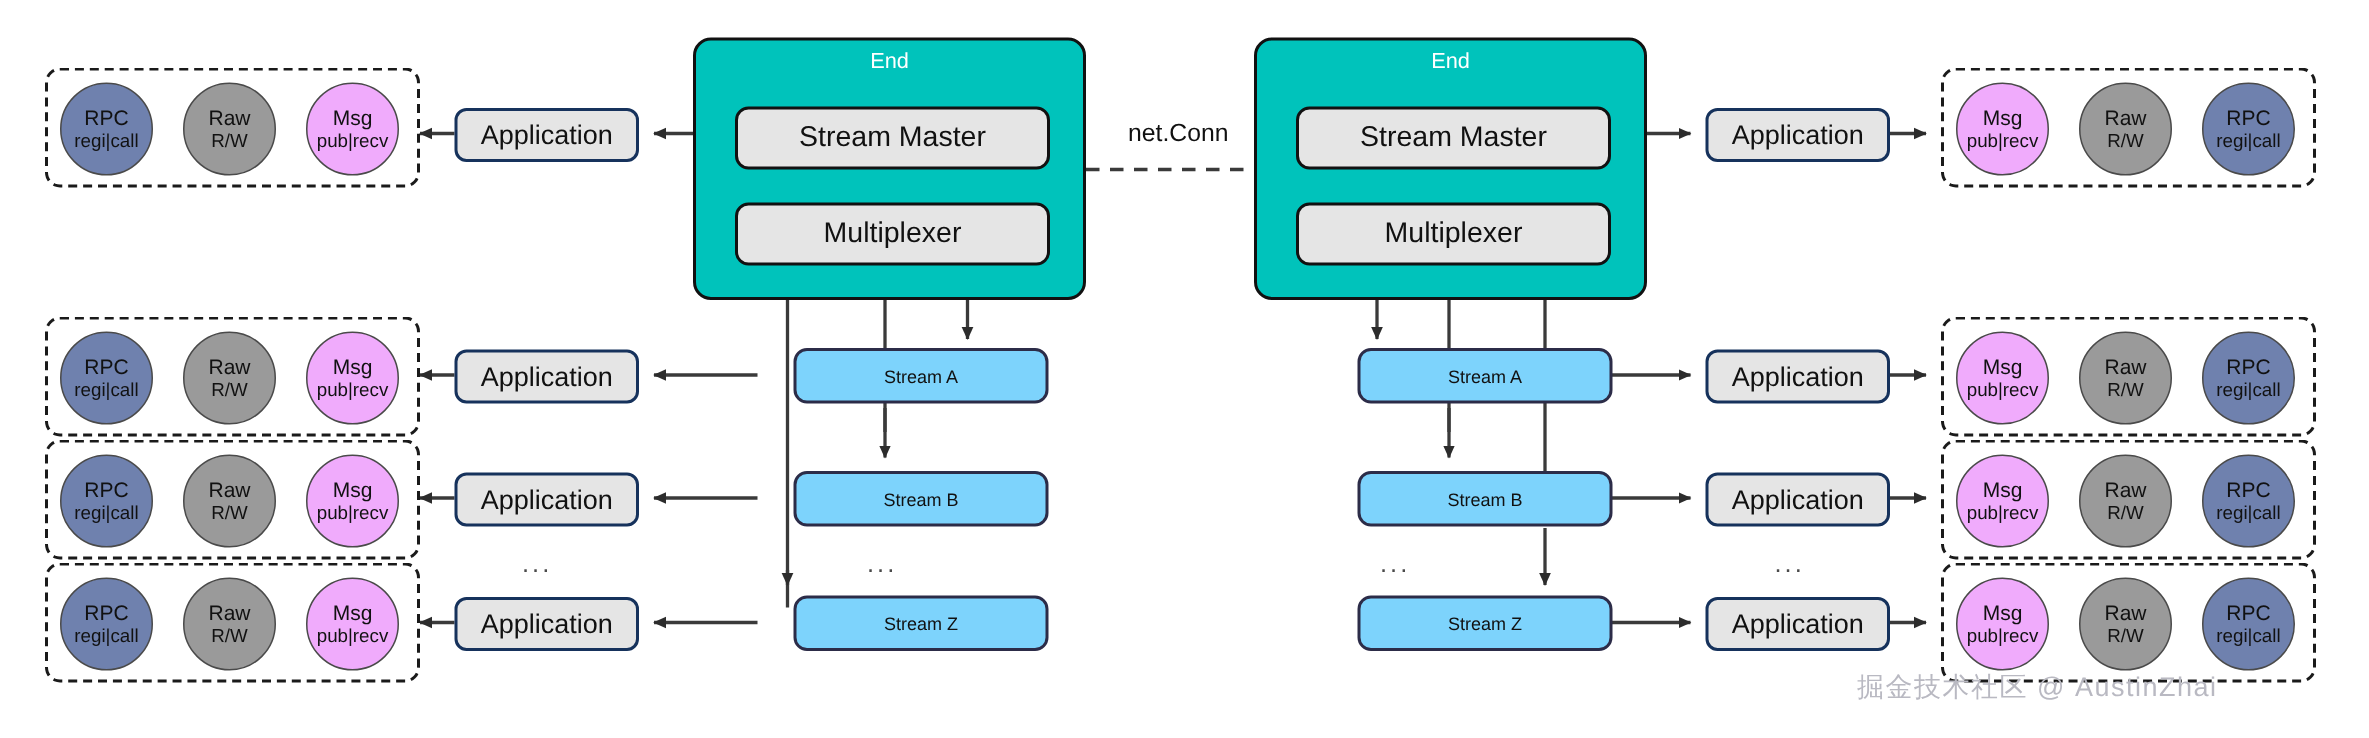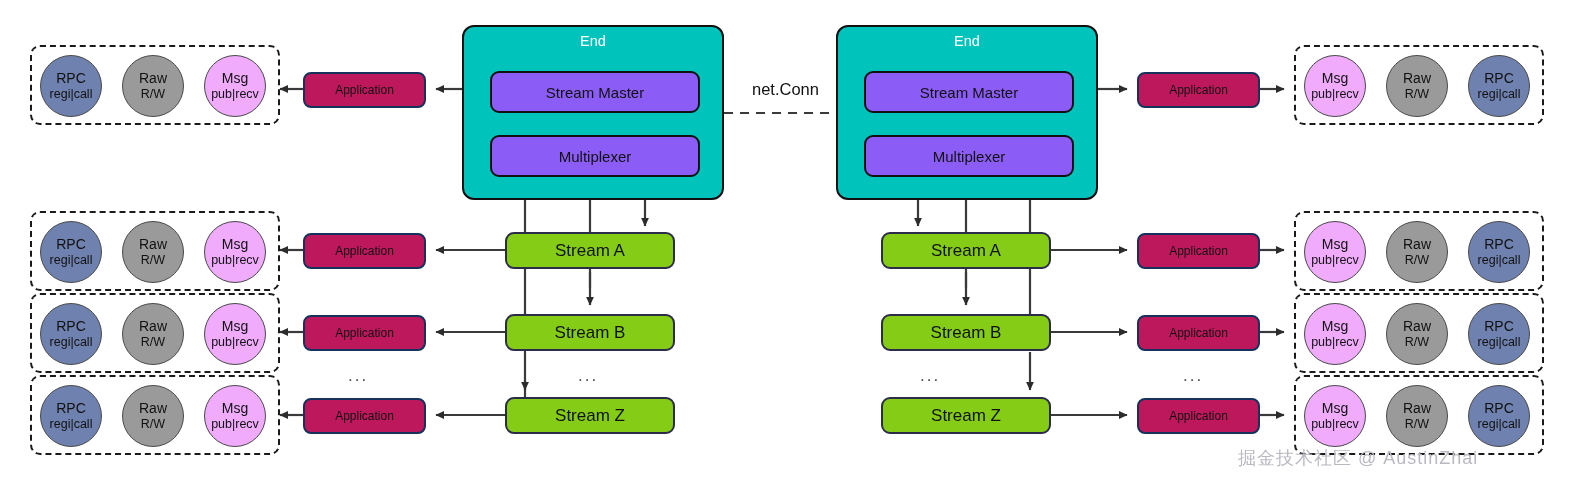--- a/index.html
+++ b/index.html
@@ -69,43 +69,44 @@
     position: absolute;
     top: 6px;
     left: 0;
     right: 0;
     text-align: center;
     color: #ffffff;
     font-size: 14.5px;
   }
   .inner-box {
     position: absolute;
-    background: #8b5cf6;
+    background: #e5e5e5;
     border: 2px solid #111111;
     border-radius: 9px;
     box-sizing: border-box;
     display: flex;
     align-items: center;
     justify-content: center;
-    font-size: 15px;
+    font-size: 19px;
     color: #111111;
   }
   .app-box {
-    background: #be185d;
+    background: #e5e5e5;
     border: 2.5px solid #16325c;
     border-radius: 8px;
-    font-size: 12px;
+    font-size: 18px;
     color: #111111;
   }
   .stream-box {
-    background: #84cc16;
+    background: #7dd3fc;
     border: 2.5px solid #2c2c48;
     border-radius: 9px;
-    font-size: 17px;
-    color: #111111;
+    font-size: 12px;
+    color: #111111;
+    margin-left: 24px;
   }
   .netconn-label {
     position: absolute;
     font-size: 16.5px;
     color: #111111;
     white-space: nowrap;
   }
   .dots {
     position: absolute;
     font-size: 17px;

